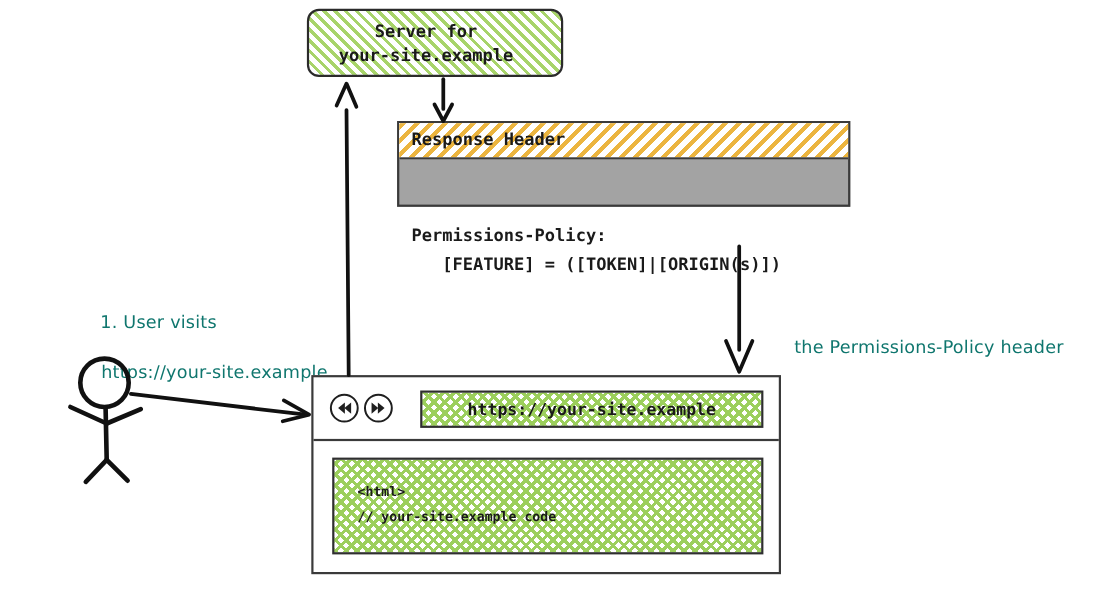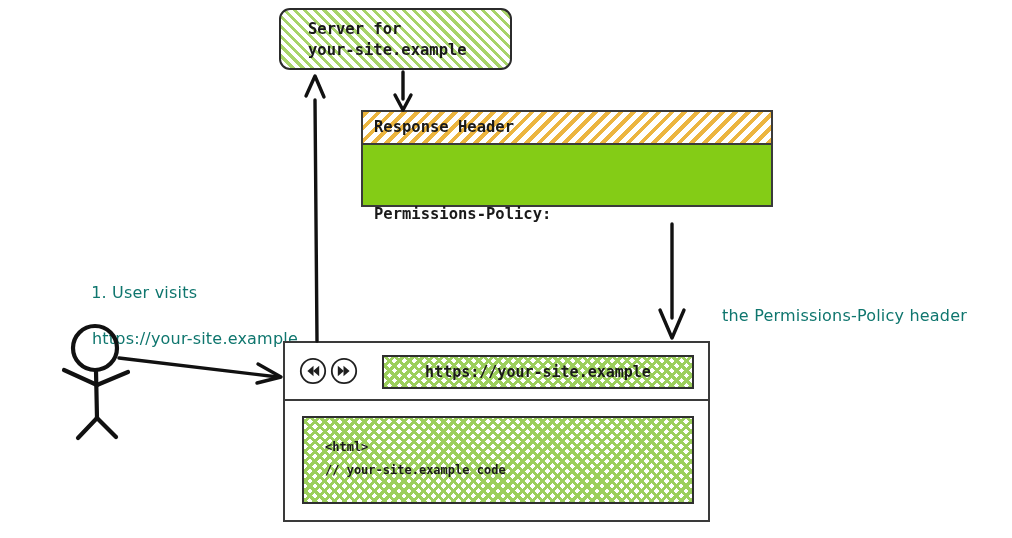--- a/index.html
+++ b/index.html
@@ -17,20 +17,21 @@
   }
 
   
   .hatch-green-diag {
     background-color: #ffffff;
     background-image: repeating-linear-gradient(
       45deg,
       #a8d46a 0px, #a8d46a 3px,
       #ffffff 3px, #ffffff 7px
     );
+    text-align: center;
   }
   .hatch-green-cross {
     background-color: #ffffff;
     background-image:
       repeating-linear-gradient(45deg,  #9ccf5c 0px, #9ccf5c 3px, rgba(255,255,255,0) 3px, rgba(255,255,255,0) 7px),
       repeating-linear-gradient(-45deg, #9ccf5c 0px, #9ccf5c 3px, rgba(255,255,255,0) 3px, rgba(255,255,255,0) 7px);
   }
   .hatch-orange-diag {
     background-color: #ffffff;
     background-image: repeating-linear-gradient(
@@ -62,24 +63,24 @@
     color: #1a1a1a;
     white-space: pre;
   }
 
   
   #response-box {
     position: absolute;
     left: 361px;
     top: 110px;
     width: 412px;
-    height: 97px;
+    height: 78px;
     border: 2px solid #3a3a3a;
     box-sizing: border-box;
-    background: #84cc16;
+    background: #a3a3a3;
   }
   #response-title-bar {
     position: absolute;
     left: 0;
     top: 0;
     width: 100%;
     height: 33px;
     border-bottom: 2px solid #3a3a3a;
     box-sizing: border-box;
   }
@@ -213,20 +214,21 @@
     <div class="server-text"><span>Server for</span>
 <span>your-site.example</span></div>
   </div>
 
   <div id="response-box">
     <div id="response-title-bar" class="hatch-orange-diag">
       <div class="rh-title">Response Header</div>
     </div>
     <div id="response-body">
       <div class="rh-line">Permissions-Policy:</div>
+      <div class="rh-line">   [FEATURE] = ([TOKEN]|[ORIGIN(s)])</div>
     </div>
   </div>
 
   <div id="annotation-1" class="annotation">
     <span class="ln1">1. User visits</span>
     <span class="ln2">https://your-site.example</span>
   </div>
   <div id="annotation-3" class="annotation">
     <span class="ln2">the Permissions-Policy header</span>
   </div>

